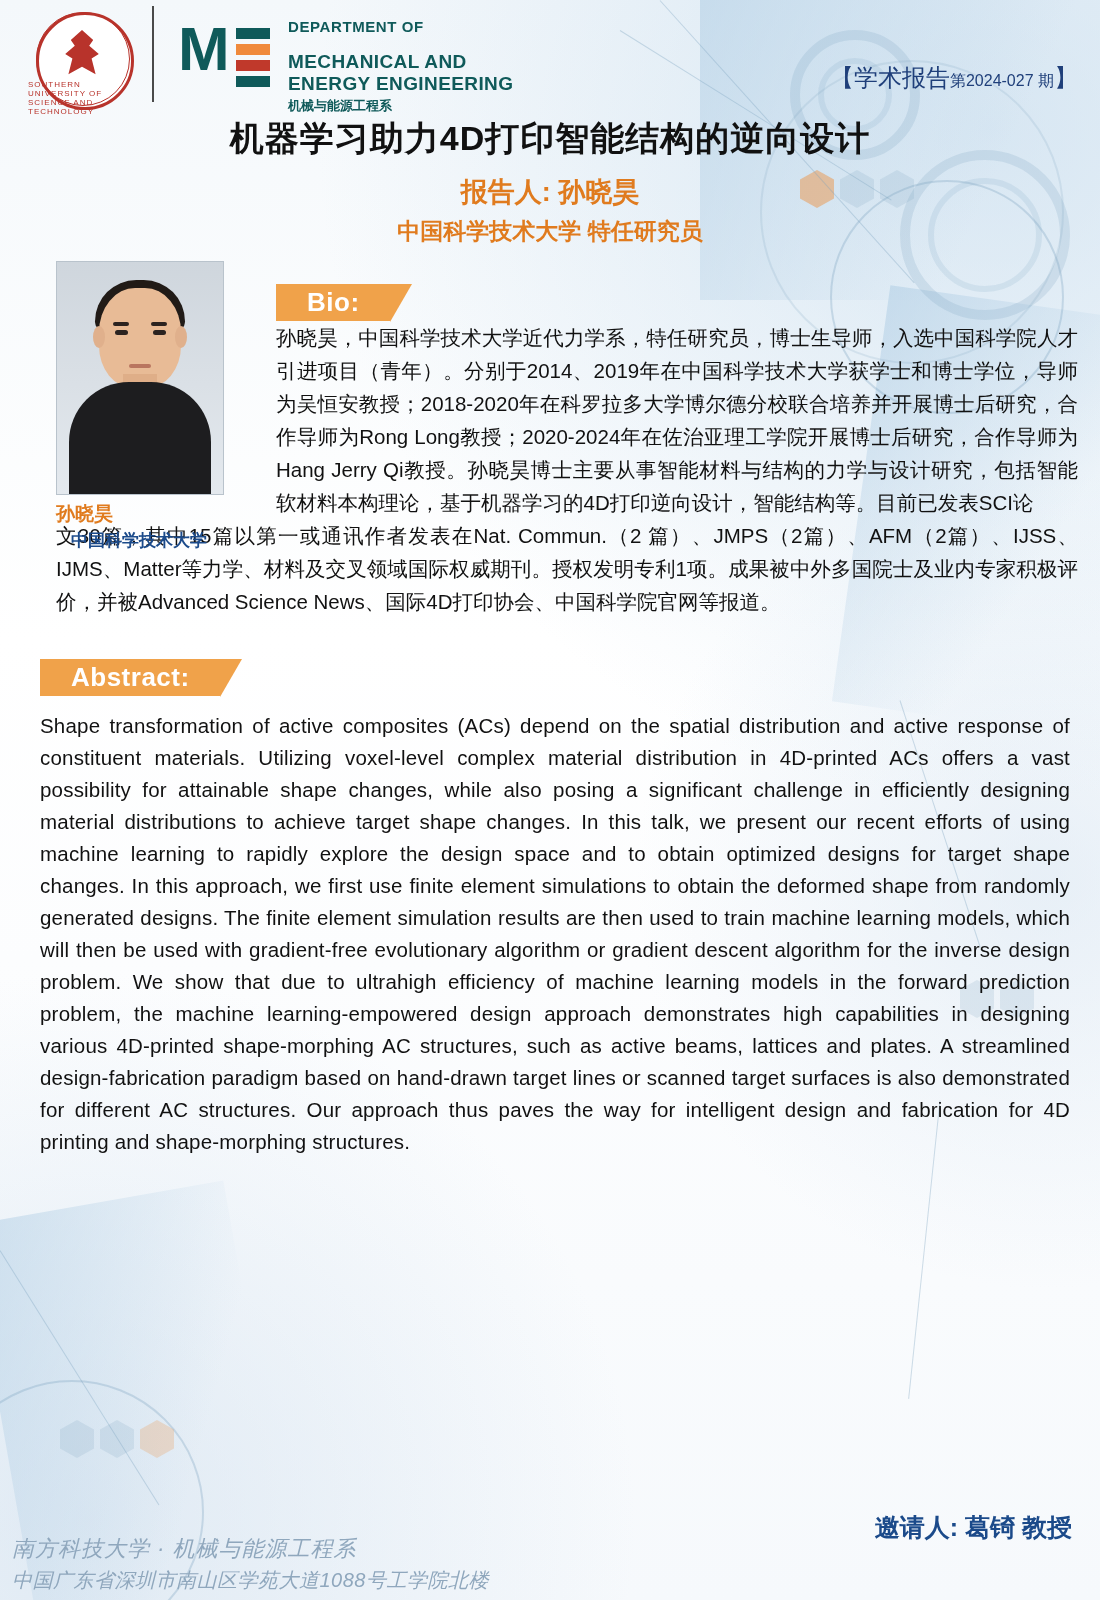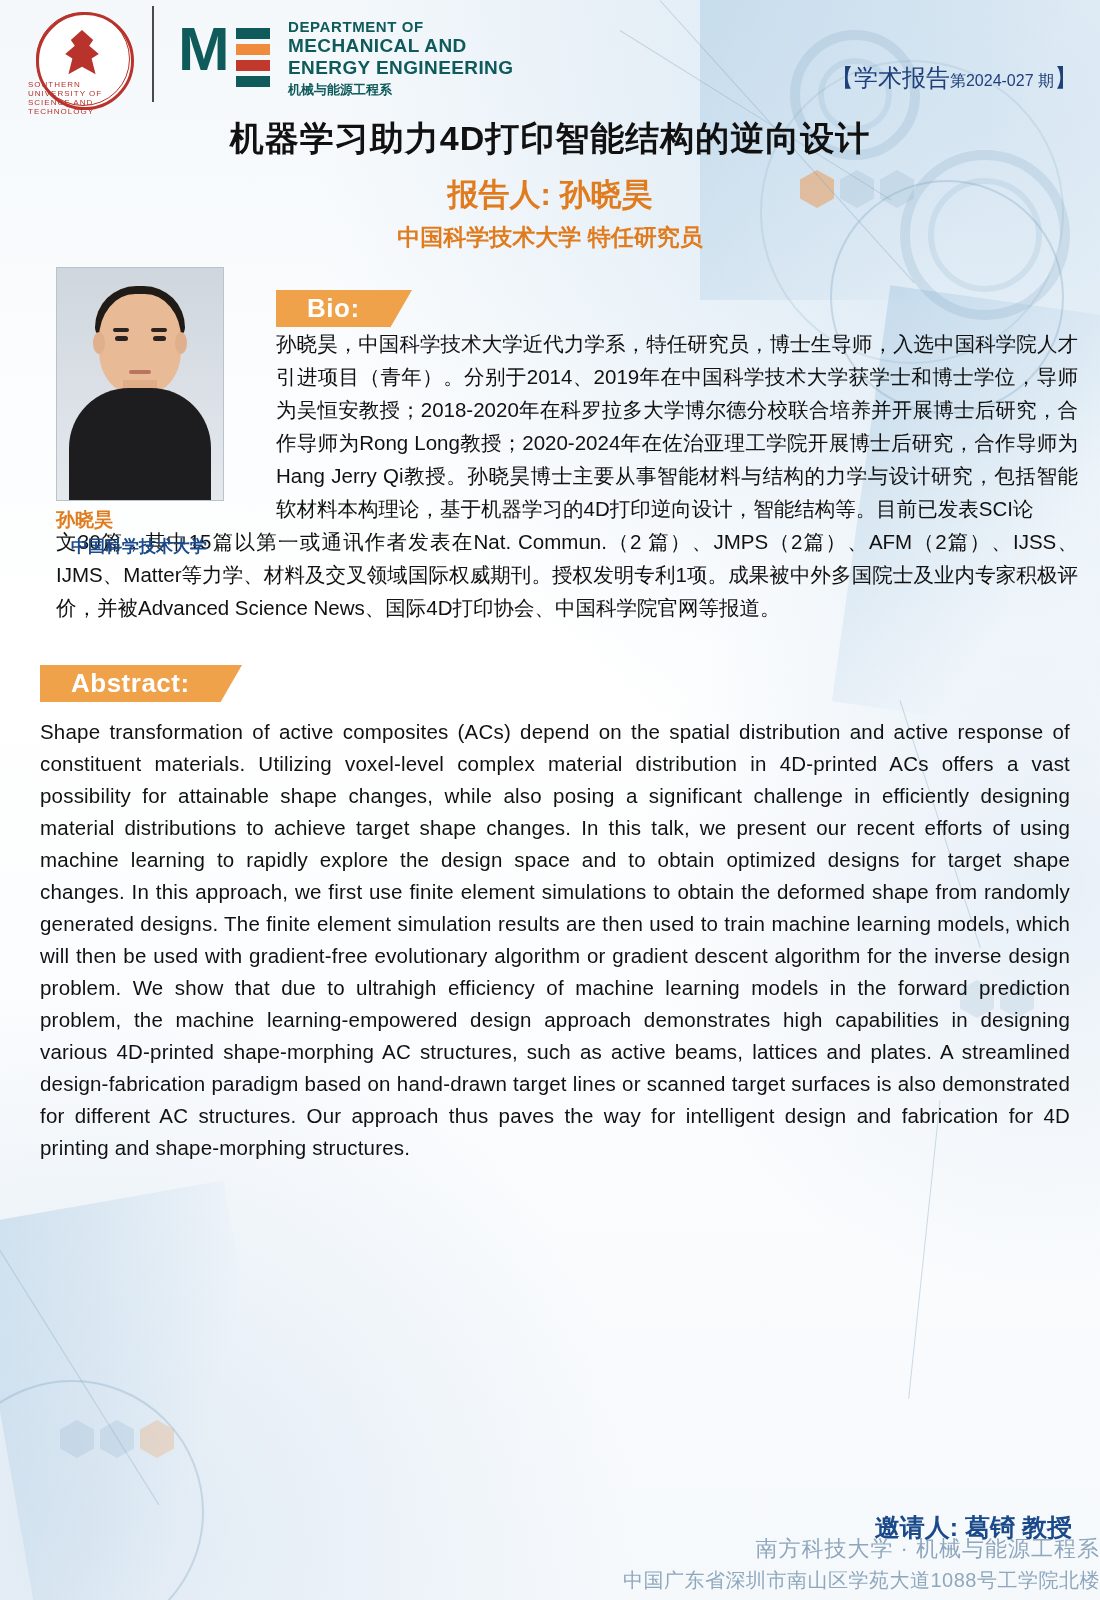--- a/index.html
+++ b/index.html
@@ -156,21 +156,21 @@
   .me-logo .b2 { left: 58px; top: 28px; background: #f08a3c; }
   .me-logo .b3 { left: 58px; top: 44px; background: #c0392b; }
   .me-logo .b4 { left: 58px; top: 60px; background: #0f5a5a; }
   .dept-text {
     position: absolute;
     left: 288px;
     top: 18px;
     color: #0f5a5a;
   }
   .dept-text .l1 { font-size: 15px; font-weight: bold; letter-spacing: .6px; }
-  .dept-text .l2 { font-size: 19px; font-weight: bold; letter-spacing: .4px; }
+  .dept-text .l2 { font-size: 19px; font-weight: bold; letter-spacing: .4px; margin-top: 16px; }
   .dept-text .l3 { font-size: 19px; font-weight: bold; letter-spacing: .4px; }
   .dept-text .l4 { font-size: 13px; font-weight: bold; margin-top: 2px; }
 
   .issue {
     position: absolute;
     right: 22px;
     top: 62px;
     color: #1f3f7a;
     font-weight: normal;
     white-space: nowrap;
@@ -185,21 +185,21 @@
     margin-top: 6px;
   }
   .talk-title {
     font-size: 34px;
     font-weight: bold;
     color: #111111;
     letter-spacing: 1px;
   }
   .speaker {
     margin-top: 12px;
-    font-size: 31px;
+    font-size: 27px;
     font-weight: bold;
     color: #e07b1e;
   }
   .affil {
     margin-top: 6px;
     font-size: 23px;
     font-weight: bold;
     color: #e07b1e;
   }
 
@@ -385,24 +385,25 @@
     font-size: 20.5px;
     line-height: 32px;
     color: #111111;
     text-align: justify;
     letter-spacing: .2px;
   }
 
   
   .footer {
     position: absolute;
-    left: 0;
+    left: 12px;
     right: 0;
     bottom: 6px;
-    text-align: right;
+    text-align: left;
+    font-style: italic;
   }
   .footer .f1 {
     font-size: 22px;
     color: #8fa7bd;
     letter-spacing: 1px;
   }
   .footer .f2 {
     font-size: 20px;
     color: #8fa7bd;
     letter-spacing: .5px;

